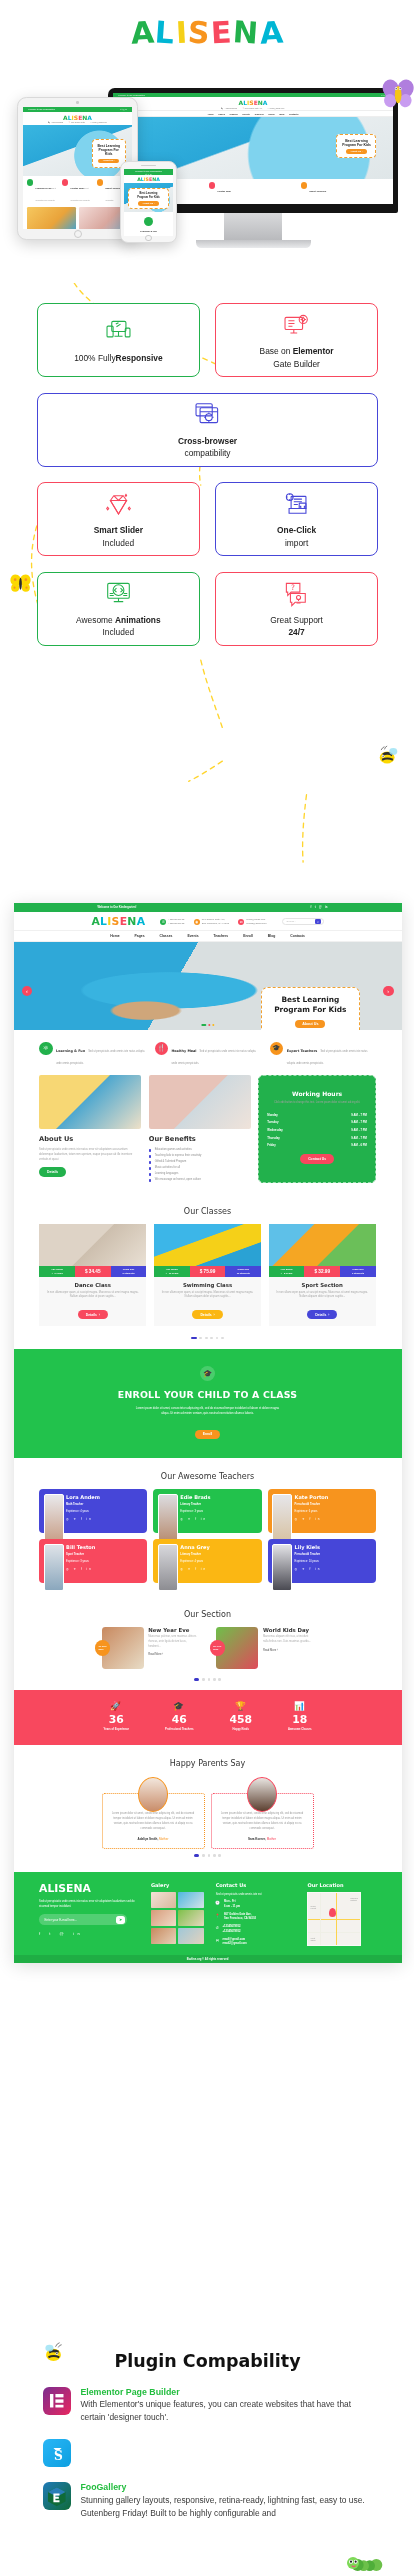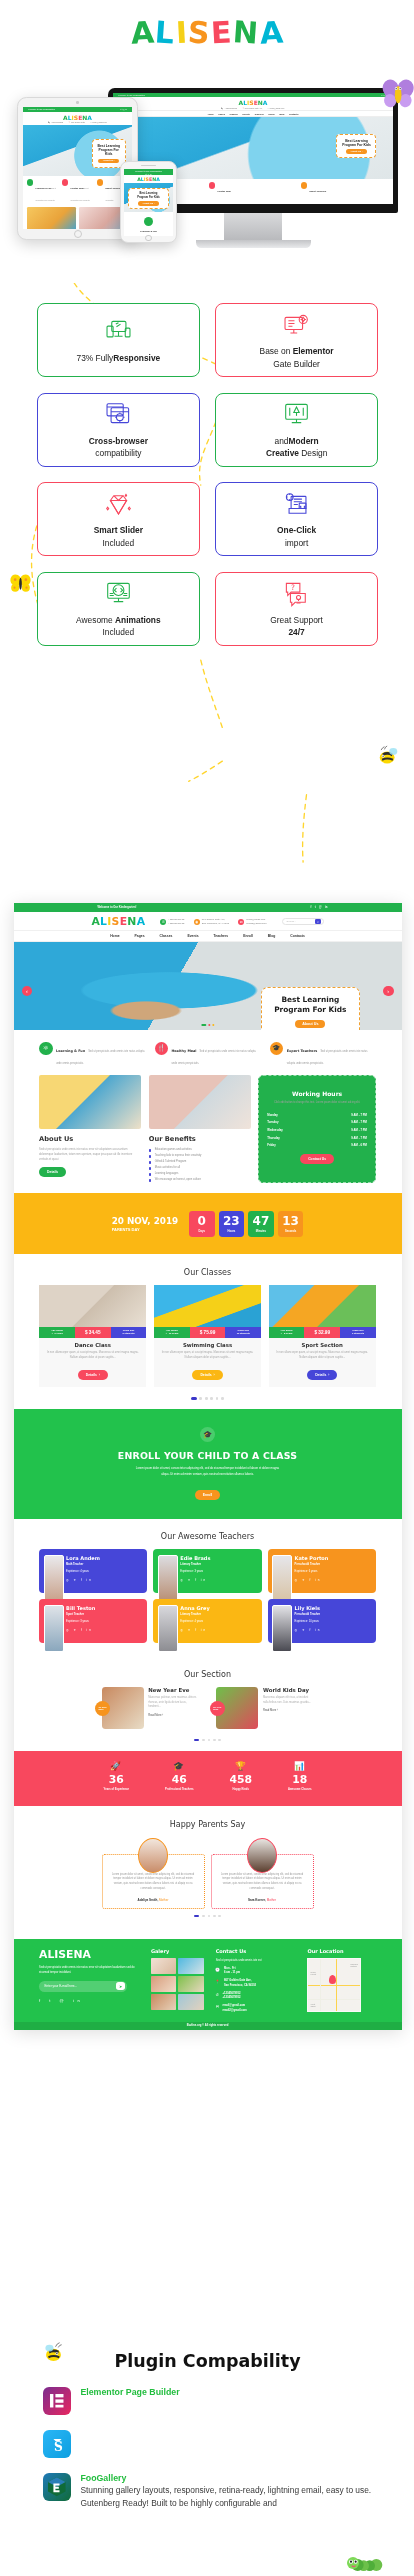--- a/index.html
+++ b/index.html
@@ -222,21 +222,21 @@
   .s-event .more { font-size:2.7px; color:#555; margin-top:4px; }
 
   .s-stats { background:#F8485E; display:flex; justify-content:center; gap:36px;
     padding:10.8px 0 13.5px; color:#fff; text-align:center; }
   .s-stats .st .i { font-size:8.8px; }
   .s-stats .st b { display:block; font-size:10.8px; margin-top:2px;
     font-family:"DejaVu Sans",sans-serif; }
   .s-stats .st i { font-style:normal; display:block; font-size:2.7px; font-weight:bold;
     margin-top:2px; line-height:1.5; }
 
-  .s-testi { padding:0 0 12px; position:relative; }
+  .s-testi { padding:0 0 6px; position:relative; }
   .s-testi .row { display:flex; gap:6px; padding:0 88px; }
   .s-testi .card { flex:1; border-radius:2.7px; padding:17.5px 9.4px 6.7px; text-align:center;
     position:relative; margin-top:17.5px; }
   .s-testi .av { position:absolute; top:-17.5px; left:50%; transform:translateX(-50%);
     width:30px;height:35px;border-radius:50%; }
   .s-testi p { font-size:2.6px; color:#9b9b9b; line-height:1.9; }
   .s-testi .who { font-size:3px; font-weight:bold; color:#333; margin-top:5.4px; }
 
   .s-footer { background:#22c24c; color:#fff; padding:9.4px 25.6px 8px; display:flex; gap:10.8px; }
   .s-footer h5 { font-size:5px; margin-bottom:4px; font-family:"DejaVu Sans",sans-serif; }
@@ -425,21 +425,21 @@
         <div class="feat-card" style="border-color:#22b14c">
         <span class="ic">
             <svg width="27" height="27" viewBox="0 0 40 40" fill="none" stroke="#22b14c" stroke-width="1.6">
               <rect x="10" y="5" width="21" height="15" rx="2"></rect>
               <path d="M20 20v7M14 27h12"></path>
               <rect x="3" y="12" width="9" height="16" rx="1.5"></rect>
               <rect x="30" y="15" width="7" height="13" rx="1.5"></rect>
               <path d="M16 9l4-2M17 13l6-4"></path>
             </svg>
           </span>
-        <span class="txt"><span>73% Fully</span><b>Responsive</b></span>
+        <span class="txt"><span>100% Fully</span><b>Responsive</b></span>
         </div>
         <div class="feat-card" style="border-color:#f8485e">
         <span class="ic">
             <svg width="27" height="27" viewBox="0 0 40 40" fill="none" stroke="#f8485e" stroke-width="1.6">
               <rect x="3" y="8" width="26" height="18" rx="2"></rect>
               <path d="M16 26v5M11 31h10M8 13h9M8 17h9M8 21h6"></path>
               <circle cx="30" cy="11" r="6"></circle>
               <path d="M30 7v2M30 13v2M26 11h2M32 11h2"></path>
               <circle cx="30" cy="11" r="2"></circle>
             </svg>
@@ -452,30 +452,20 @@
         <span class="ic">
             <svg width="27" height="27" viewBox="0 0 40 40" fill="none" stroke="#4646d8" stroke-width="1.6">
               <rect x="3" y="4" width="24" height="18" rx="2"></rect>
               <rect x="9" y="10" width="26" height="22" rx="2"></rect>
               <path d="M9 16h26M3 9h24"></path>
               <circle cx="22" cy="24" r="5"></circle>
               <path d="M22 17v2M22 29v2M15 24h2M27 24h2"></path>
             </svg>
           </span>
         <span class="txt"><b>Cross-browser</b><br><span>compatibility</span></span>
-        </div>
-        <div class="feat-card" style="border-color:#22b14c">
-        <span class="ic">
-            <svg width="27" height="27" viewBox="0 0 40 40" fill="none" stroke="#22b14c" stroke-width="1.6">
-              <rect x="4" y="5" width="32" height="22" rx="2"></rect>
-              <path d="M20 27v5M13 32h14M10 10v12M30 10v12M20 9l4 8h-8z"></path>
-              <path d="M20 17v5"></path>
-            </svg>
-          </span>
-        <span class="txt"><span> and</span><b>Modern</b><br><b>Creative</b><span> Design</span></span>
         </div>
       </div>
       <div class="feat-row">
         <div class="feat-card" style="border-color:#f8485e">
         <span class="ic">
             <svg width="27" height="27" viewBox="0 0 40 40" fill="none" stroke="#f8485e" stroke-width="1.6">
               <path d="M8 14h24L20 34z"></path>
               <path d="M8 14l5-7h14l5 7M13 7l7 7 7-7M8 14l12 20 12-20"></path>
               <path d="M4 24l1.5 2L4 28l-1.5-2zM36 24l1.5 2L36 28l-1.5-2zM31 5l1 1.5L31 8l-1-1.5z"></path>
             </svg>
@@ -664,46 +654,20 @@
             </div>
             <div class="r">
               <span>Friday</span>
               <span>9 AM - 6 PM</span>
             </div>
           </div>
         <span class="s-btn" style="background:#f8485e">Contact Us</span>
       </div>
     </div>
 
-    <div class="s-count">
-      <div class="inner">
-        <div class="date">
-          <div class="d1">20 NOV, 2019</div>
-          <div class="d2">PARENTS DAY</div>
-        </div>
-        <div class="boxes" id="countBoxes">
-            <div class="bx" style="background:#F8485E">
-              <b>0</b>
-              <i>Days</i>
-            </div>
-            <div class="bx" style="background:#4646d8">
-              <b>23</b>
-              <i>Hours</i>
-            </div>
-            <div class="bx" style="background:#22b14c">
-              <b>47</b>
-              <i>Minutes</i>
-            </div>
-            <div class="bx" style="background:#F7941E">
-              <b>13</b>
-              <i>Seconds</i>
-            </div>
-          </div>
-      </div>
-    </div>
 
     <div class="s-sec-title">Our Classes</div>
     <div class="s-classes" id="classList">
         <div class="s-class">
     <div class="img" style="background:linear-gradient(135deg,#ded3c6 0 50%,#cdbfae 51%,#e9e0d4 100%)"></div>
     <div class="meta">
       <div style="background:#22b14c">Age group<br>4 - 9 years</div>
       <div class="price" style="background:#F8485E">$ 34.45</div>
       <div style="background:#4646d8">Class size<br>6 students</div>
     </div>
@@ -950,41 +914,42 @@
     <span class="plug-ic" style="background:linear-gradient(135deg,#7b2c8f,#e8275f)">
             <svg width="17.5" height="17.5" viewBox="0 0 26 26">
               <rect x="3" y="3" width="5" height="20" fill="#fff"></rect>
               <rect x="11" y="3" width="12" height="5" fill="#fff"></rect>
               <rect x="11" y="11" width="12" height="5" fill="#fff"></rect>
               <rect x="11" y="19" width="12" height="4" fill="#fff"></rect>
             </svg>
           </span>
     <span class="plug-txt">
             <h4>Elementor Page Builder</h4>
+    <p>With Elementor's unique features, you can create websites that have that certain 'designer touch'.</p>
           </span>
         </div>
         <div class="plug-item">
     <span class="plug-ic" style="background:linear-gradient(135deg,#29b6f6,#0d9fe0)">
             <svg width="19" height="19" viewBox="0 0 28 28" style="font-size:22px">
               <path d="M8 6h12l-3 3H11z" fill="#fff"></path>
               <text x="9" y="24" font-size="18" fill="#fff" font-family="DejaVu Serif">S</text>
             </svg>
           </span>
         </div>
         <div class="plug-item">
     <span class="plug-ic" style="background:linear-gradient(135deg,#1f7ab8,#0f6b38)">
             <svg width="21.6" height="21.6" viewBox="0 0 32 32">
               <path d="M16 2l13 7v14l-13 7L3 23V9z" fill="#0f6b38"></path>
               <path d="M16 2l13 7-13 7L3 9z" fill="#2a7fb8"></path>
               <path d="M11 11h9v3h-6v2h5v3h-5v2h6v3h-9z" fill="#fff"></path>
             </svg>
           </span>
     <span class="plug-txt">
             <h4>FooGallery</h4>
-    <p>Stunning gallery layouts, responsive, retina-ready, lightning email, easy to use. Gutenberg Ready! Built to be highly configurable and</p>
+    <p>Stunning gallery layouts, responsive, retina-ready, lightning fast, easy to use. Gutenberg Friday! Built to be highly configurable and</p>
           </span>
         </div>
       </div>
     <svg class="mascot" style="right:32px;top:202px" width="36" height="20" viewBox="0 0 54 30">
       <circle cx="44" cy="18" r="9" fill="#6cc04a"></circle>
         <circle cx="34" cy="19" r="8" fill="#4fae3a"></circle>
       <circle cx="25" cy="19" r="8" fill="#6cc04a"></circle>
         <circle cx="16" cy="18" r="9" fill="#4fae3a"></circle>
       <circle cx="9" cy="15" r="9" fill="#7ed957"></circle>
       <circle cx="6" cy="13" r="3" fill="#fff"></circle>

